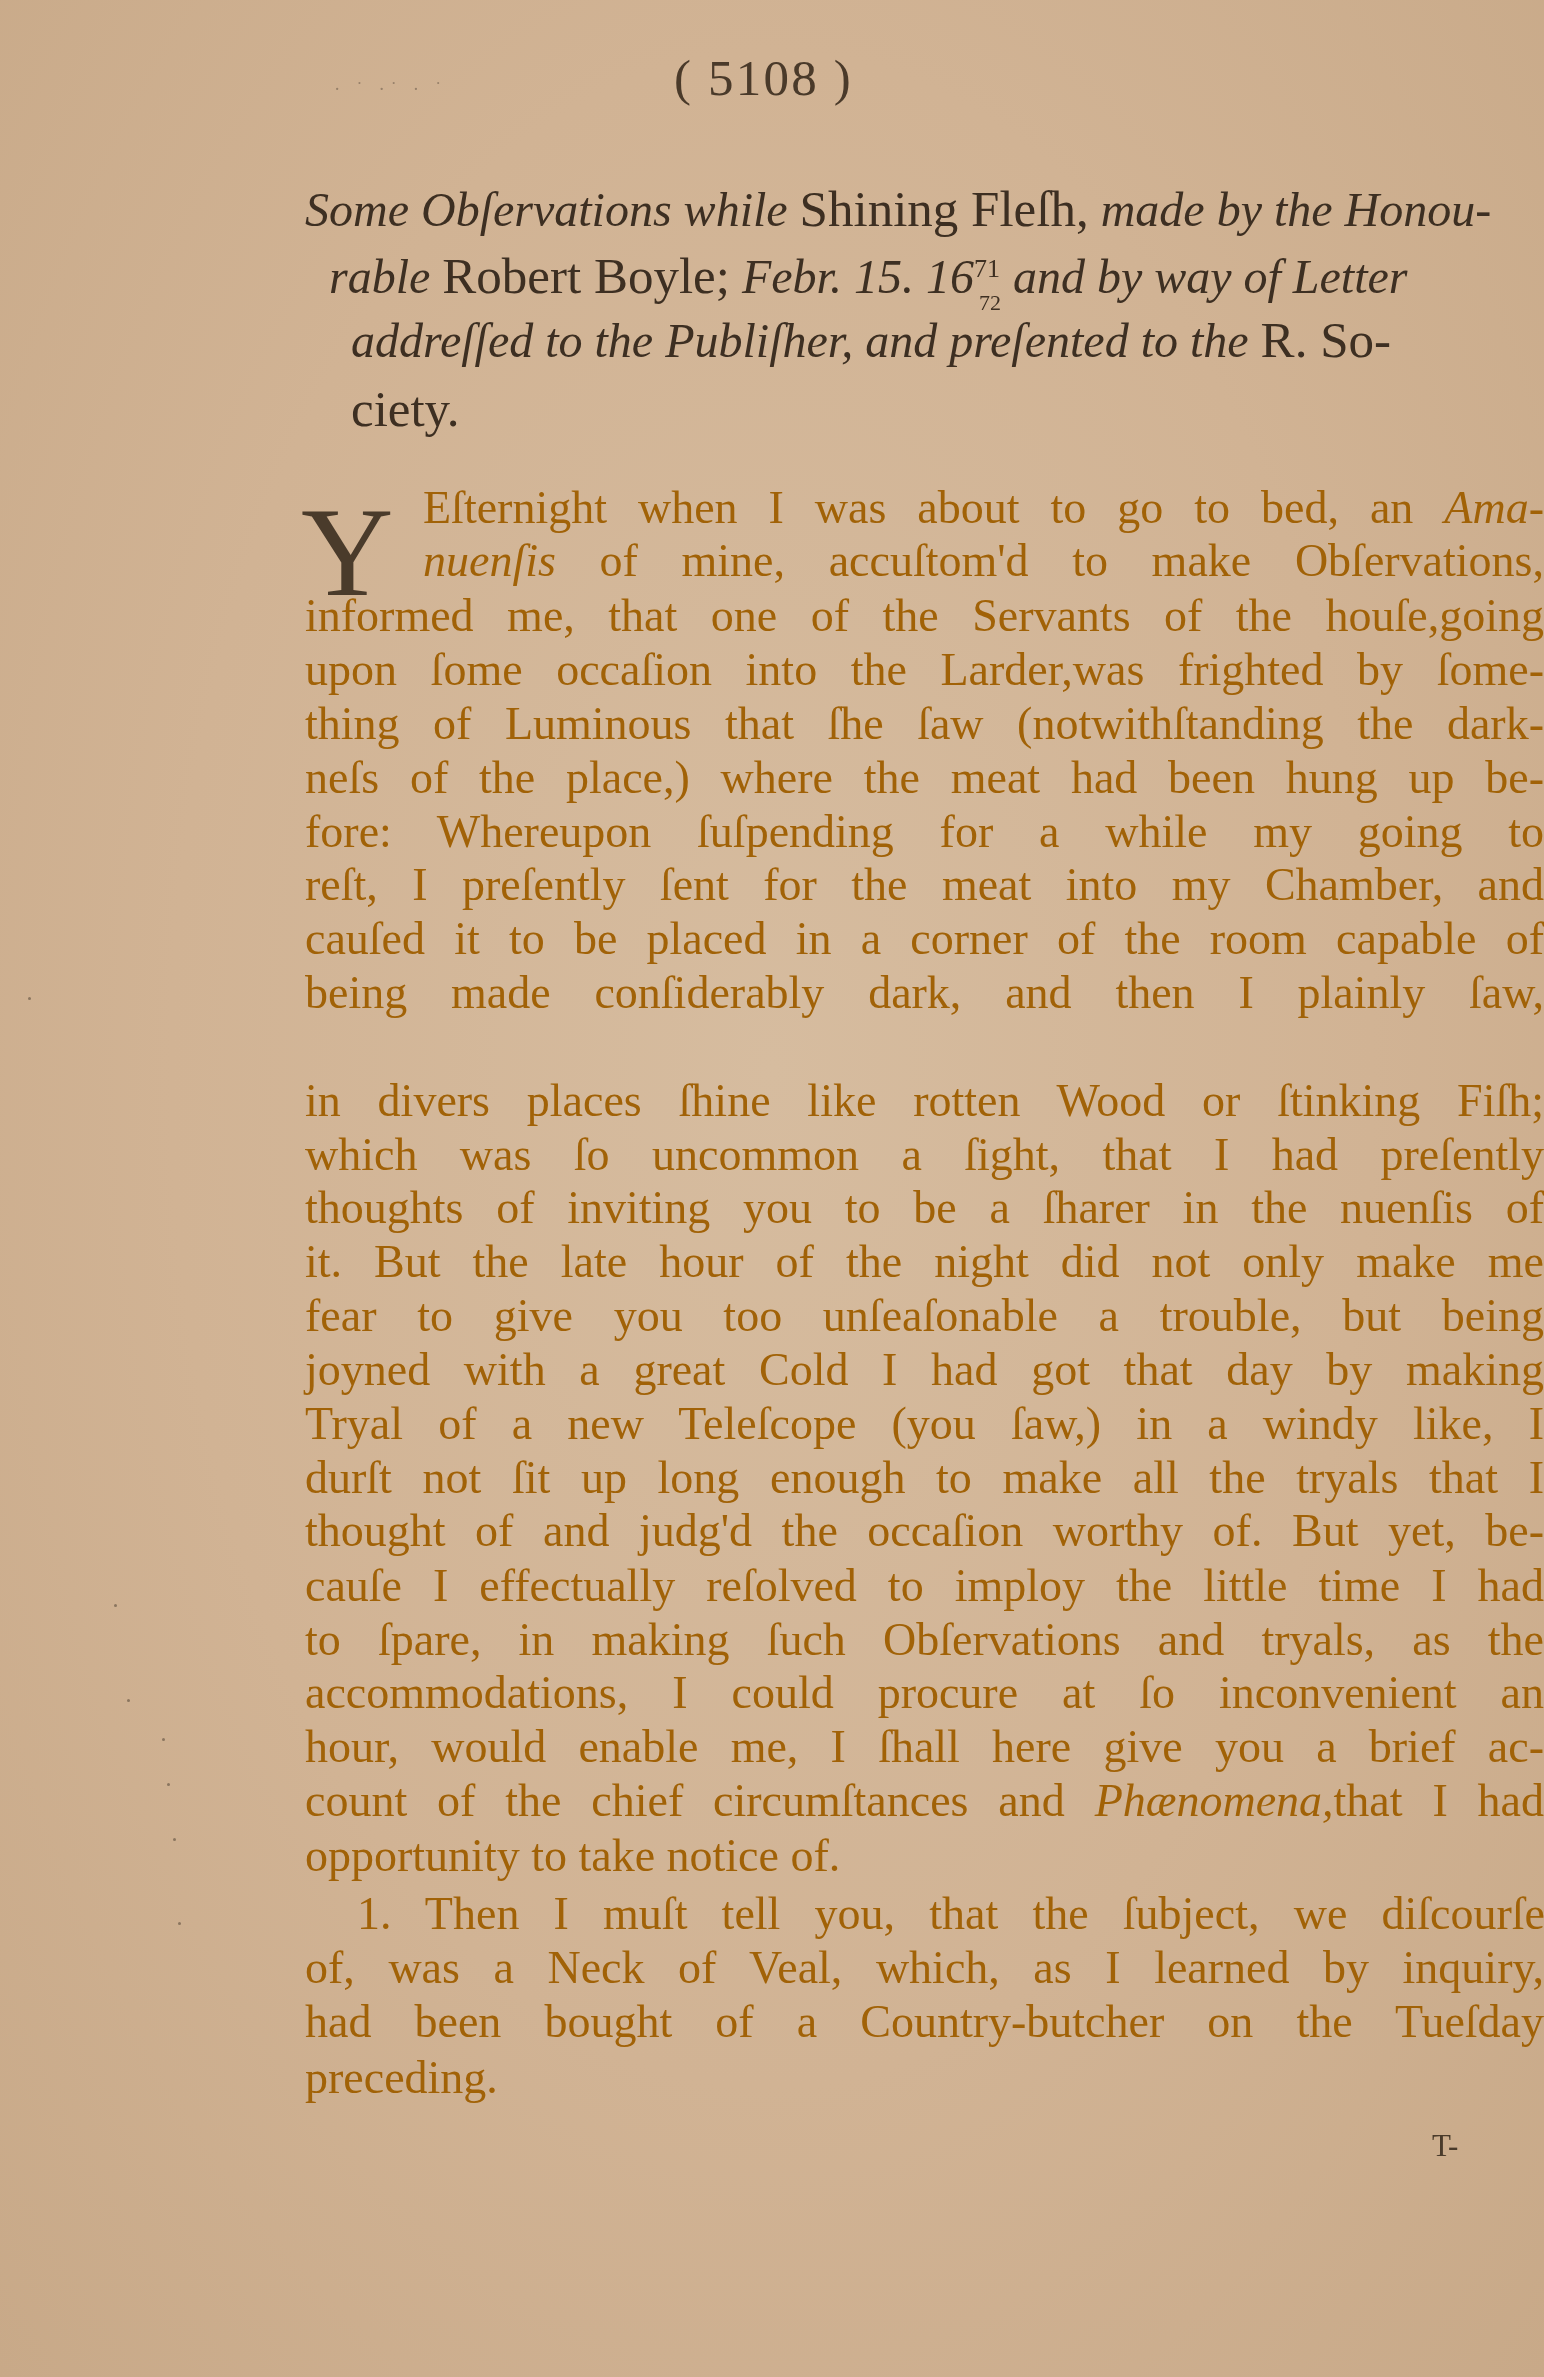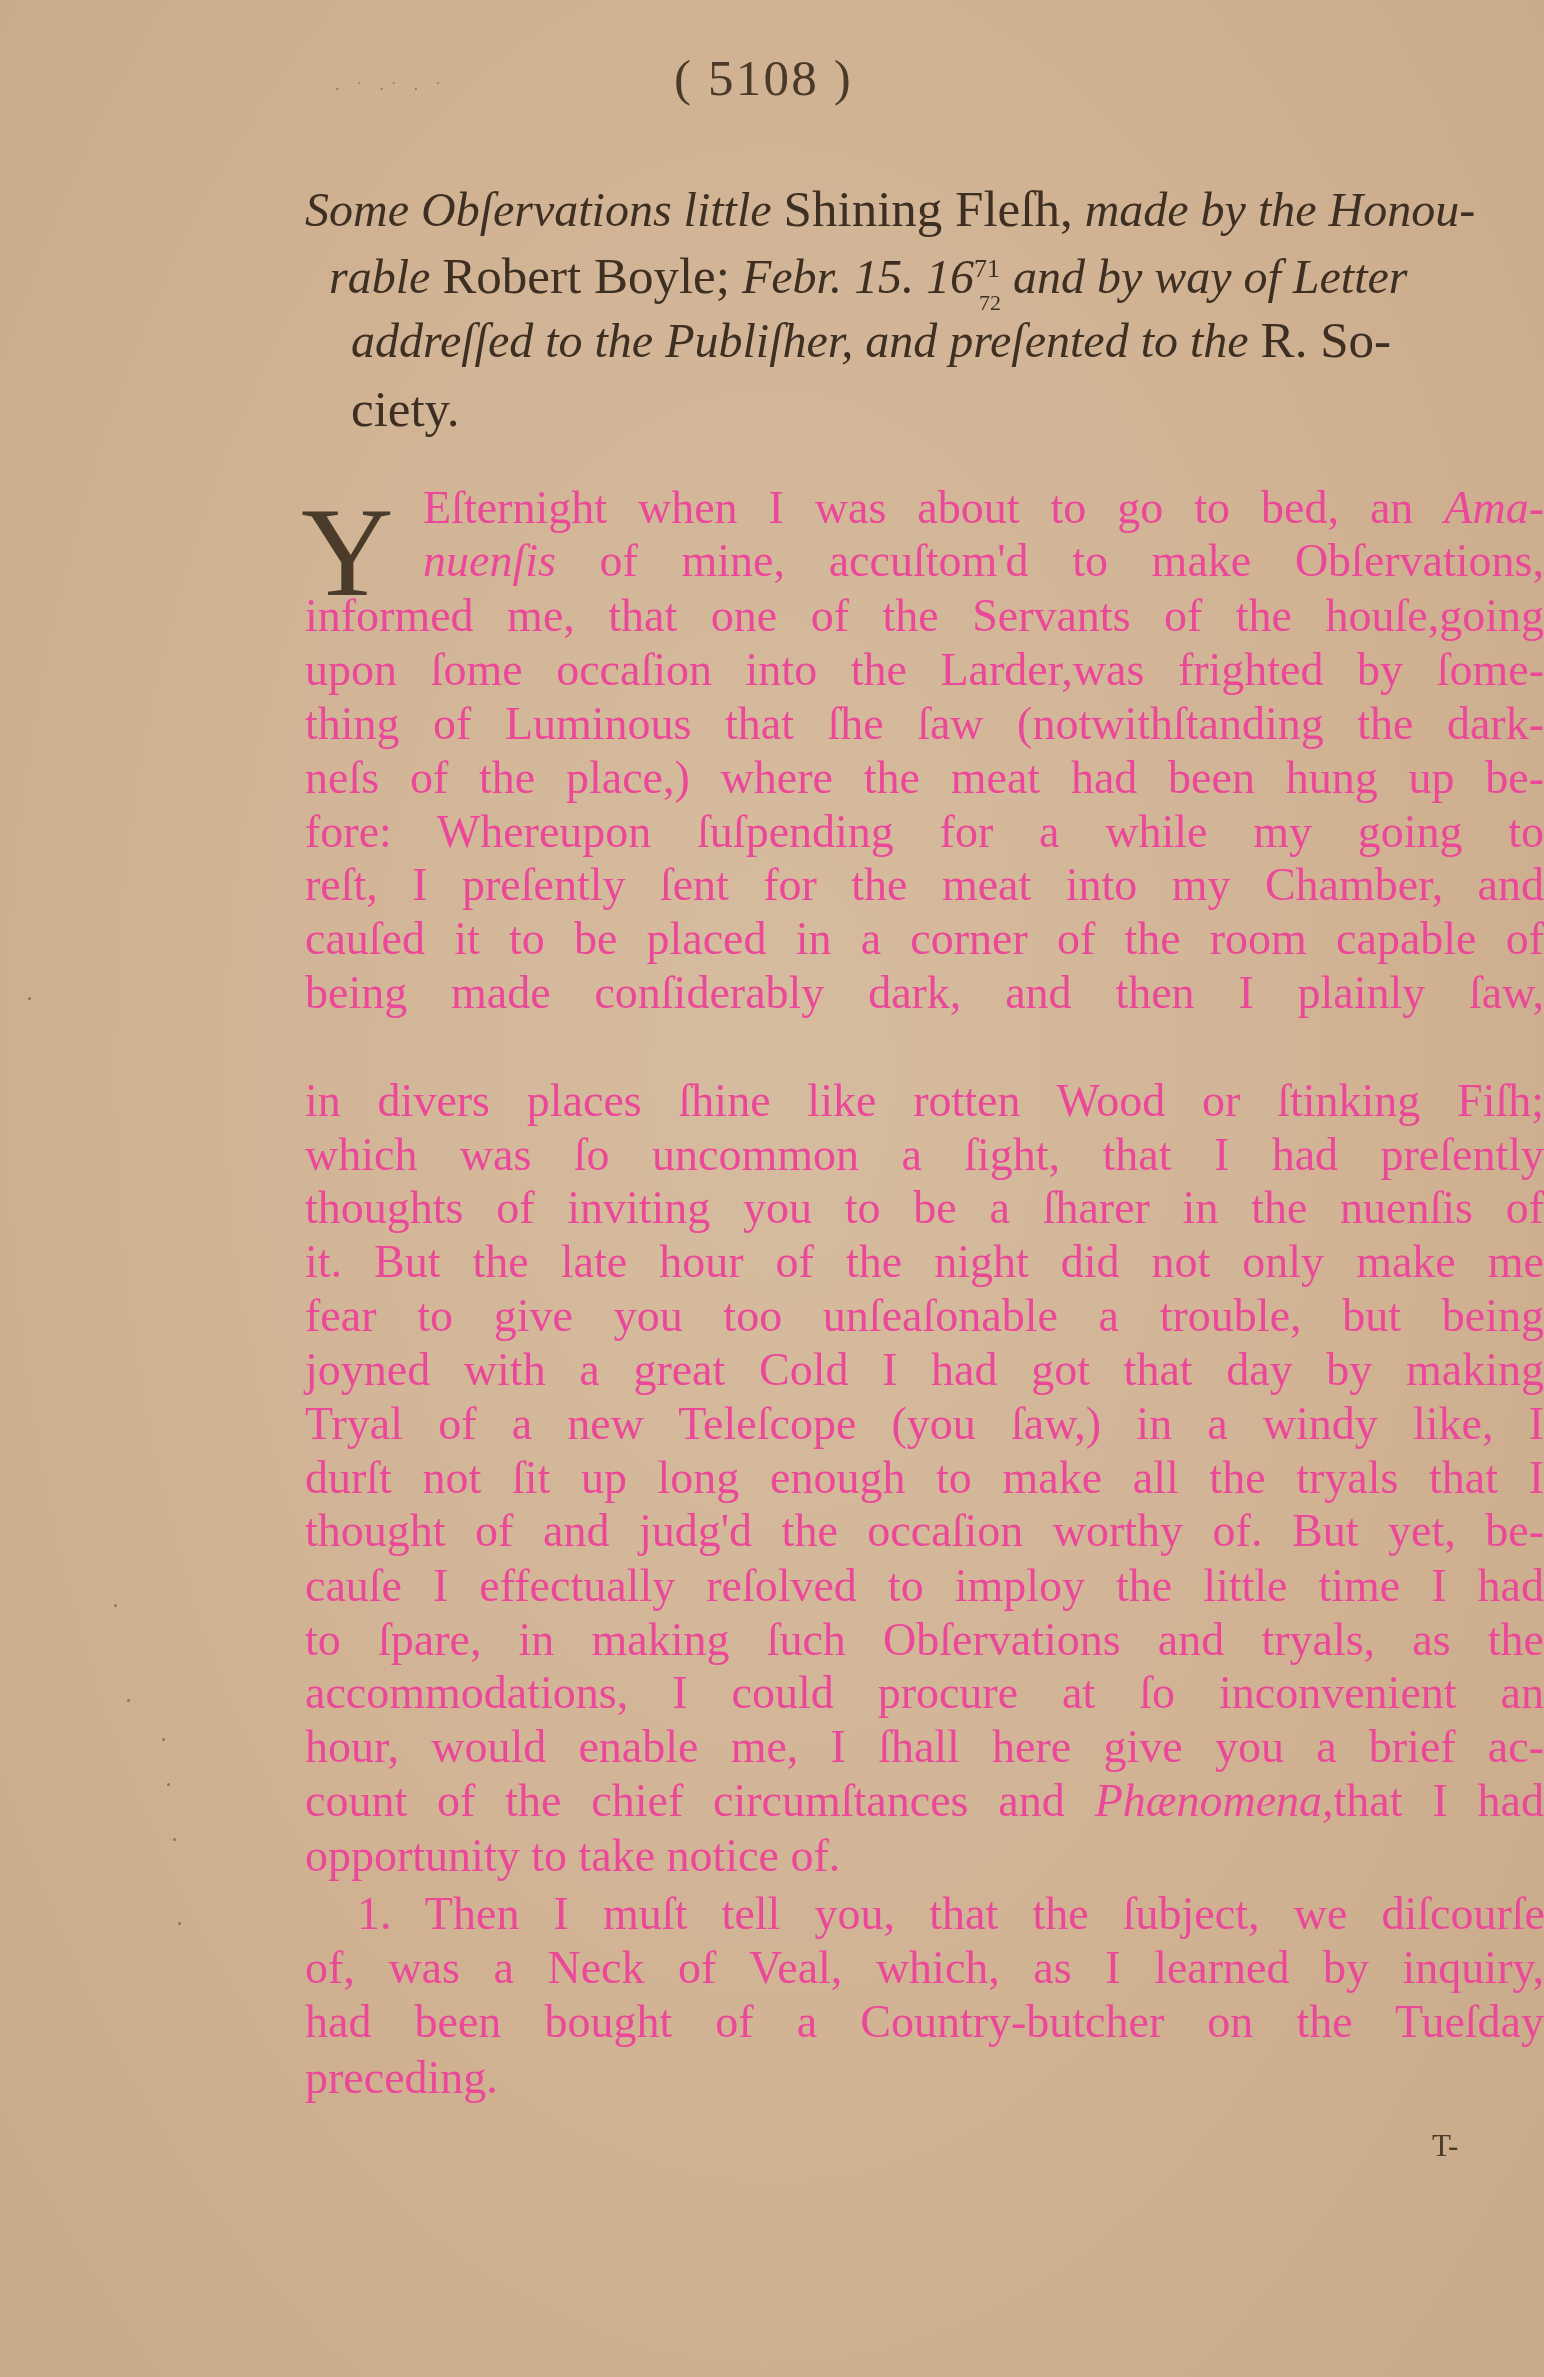--- a/index.html
+++ b/index.html
@@ -21,21 +21,21 @@
     color: #6a5a4a; font-size: 19px; letter-spacing: 5.6px; opacity: .55;
   }
   .title-line {
     position: absolute; left: 305px; width: 1248px; font-size: 48px; line-height: 1;
     white-space: nowrap; color: #3d2f22;
   }
   .title-line i { font-style: italic; }
   .title-line .rm { font-style: normal; font-size: 51px; }
   .body-line {
     position: absolute; left: 305px; width: 1239px; font-size: 46px; line-height: 1;
-    white-space: nowrap; text-align: justify; text-align-last: justify; color: #ec4899;
+    white-space: nowrap; text-align: justify; text-align-last: justify; color: #a16207;
   }
   .body-line.last { text-align-last: left; }
   .body-line.indent { left: 357px; width: 1188px; }
   .body-line.dropindent { left: 423px; width: 1121px; }
   .body-line i { font-style: italic; }
   .dropcap {
     position: absolute; left: 301px; top: 488px; font-size: 128px; line-height: 1;
     color: #4a3b2b;
   }
   .catchword {
@@ -49,21 +49,21 @@
 </style>
 </head>
 <body>
 
 <div class="page">
 
   <div class="header-specks">· ˙ ·˙ · ˙</div>
   <div class="header">( 5108 )</div>
 
   <div class="title-line" style="top:184px;">
-    <i>Some Obſervations little </i><span class="rm">Shining Fleſh,</span><i> made by the Honou-</i>
+    <i>Some Obſervations while </i><span class="rm">Shining Fleſh,</span><i> made by the Honou-</i>
   </div>
   <div class="title-line" style="top:251px; left:329px;">
     <i>rable </i><span class="rm">Robert Boyle;</span><i> Febr. 15. 16</i><span class="sup">71</span><span class="sub">72</span><i> and by way of Letter</i>
   </div>
   <div class="title-line" style="top:315px; left:351px;">
     <i>addreſſed to the Publiſher, and preſented to the </i><span class="rm">R. So-</span>
   </div>
   <div class="title-line" style="top:384px; left:351px;">
     <span class="rm">ciety.</span>
   </div>

